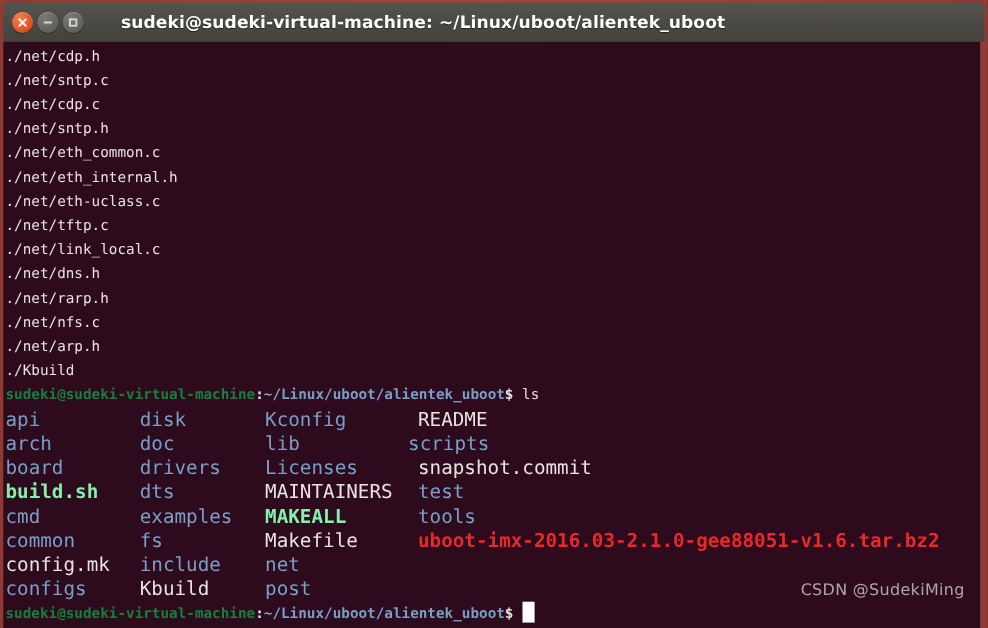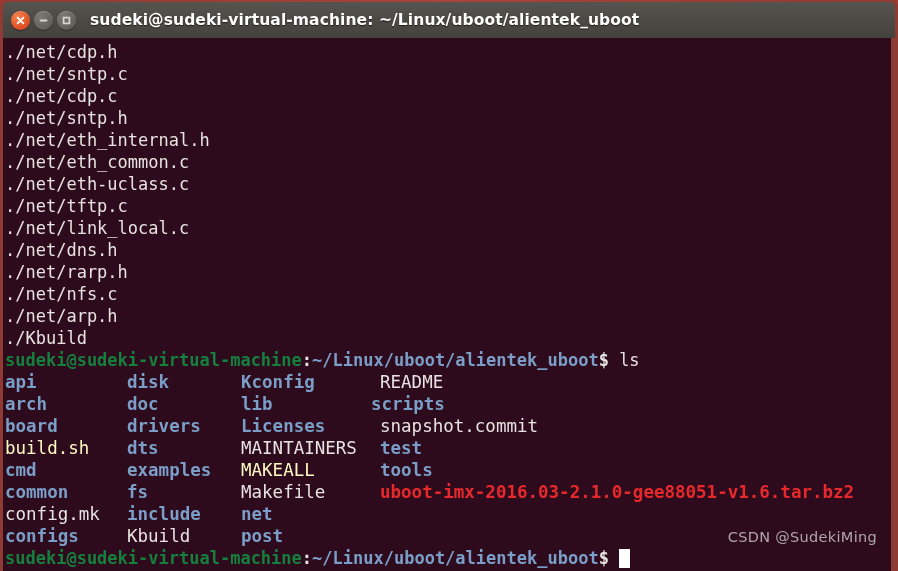--- a/index.html
+++ b/index.html
@@ -32,20 +32,21 @@
     left: 3px;
     top: 2px;
     width: 892px;
     height: 36px;
     background: linear-gradient(to bottom, #56544f 0%, #4b4944 55%, #44423d 100%);
     border-radius: 5px 5px 0 0;
     display: flex;
     align-items: center;
     box-sizing: border-box;
     padding-left: 8px;
+    gap: 20px;
   }
   .btn-group {
     display: flex;
     align-items: center;
     gap: 4px;
     flex: 0 0 auto;
   }
   .wbtn {
     width: 19px;
     height: 19px;
@@ -80,28 +81,28 @@
     width: 888px;
     height: 533px;
     background: #2e0b1c;
     overflow: hidden;
     box-sizing: border-box;
     padding: 3px 0 0 2px;
   }
   .tline {
     height: 22px;
     line-height: 22px;
-    font-size: 17px;
+    font-size: 13px;
     white-space: pre;
     font-family: "DejaVu Sans Mono", monospace;
     letter-spacing: 0px;
   }
   .c-white  { color: #e7e3e0; }
-  .c-blue   { color: #7a9ec7; font-weight: bold; }
-  .c-green  { color: #fef9c3; font-weight: normal; }
+  .c-blue   { color: #7a9ec7; font-weight: normal; }
+  .c-green  { color: #86efac; font-weight: bold; }
   .c-red    { color: #e8292b; font-weight: bold; }
   .c-prompt-user { color: #15803d; font-weight: bold; }
   .c-prompt-path { color: #7a9ec7; font-weight: bold; }
   .c-prompt-sep  { color: #e7e3e0; font-weight: bold; }
   .cell {
     position: absolute;
     white-space: pre;
   }
   .grid-row {
     position: relative;
@@ -154,22 +155,22 @@
     </div>
     <div class="title-text">sudeki@sudeki-virtual-machine: ~/Linux/uboot/alientek_uboot</div>
   </div>
 
   <div class="terminal">
     <div id="find-output">
         <div class="tline c-white">./net/cdp.h</div>
         <div class="tline c-white">./net/sntp.c</div>
         <div class="tline c-white">./net/cdp.c</div>
         <div class="tline c-white">./net/sntp.h</div>
+        <div class="tline c-white">./net/eth_common.c</div>
         <div class="tline c-white">./net/eth_internal.h</div>
-        <div class="tline c-white">./net/eth_common.c</div>
         <div class="tline c-white">./net/eth-uclass.c</div>
         <div class="tline c-white">./net/tftp.c</div>
         <div class="tline c-white">./net/link_local.c</div>
         <div class="tline c-white">./net/dns.h</div>
         <div class="tline c-white">./net/rarp.h</div>
         <div class="tline c-white">./net/nfs.c</div>
         <div class="tline c-white">./net/arp.h</div>
         <div class="tline c-white">./Kbuild</div>
       </div>
     <div id="prompt-cmd-line">

